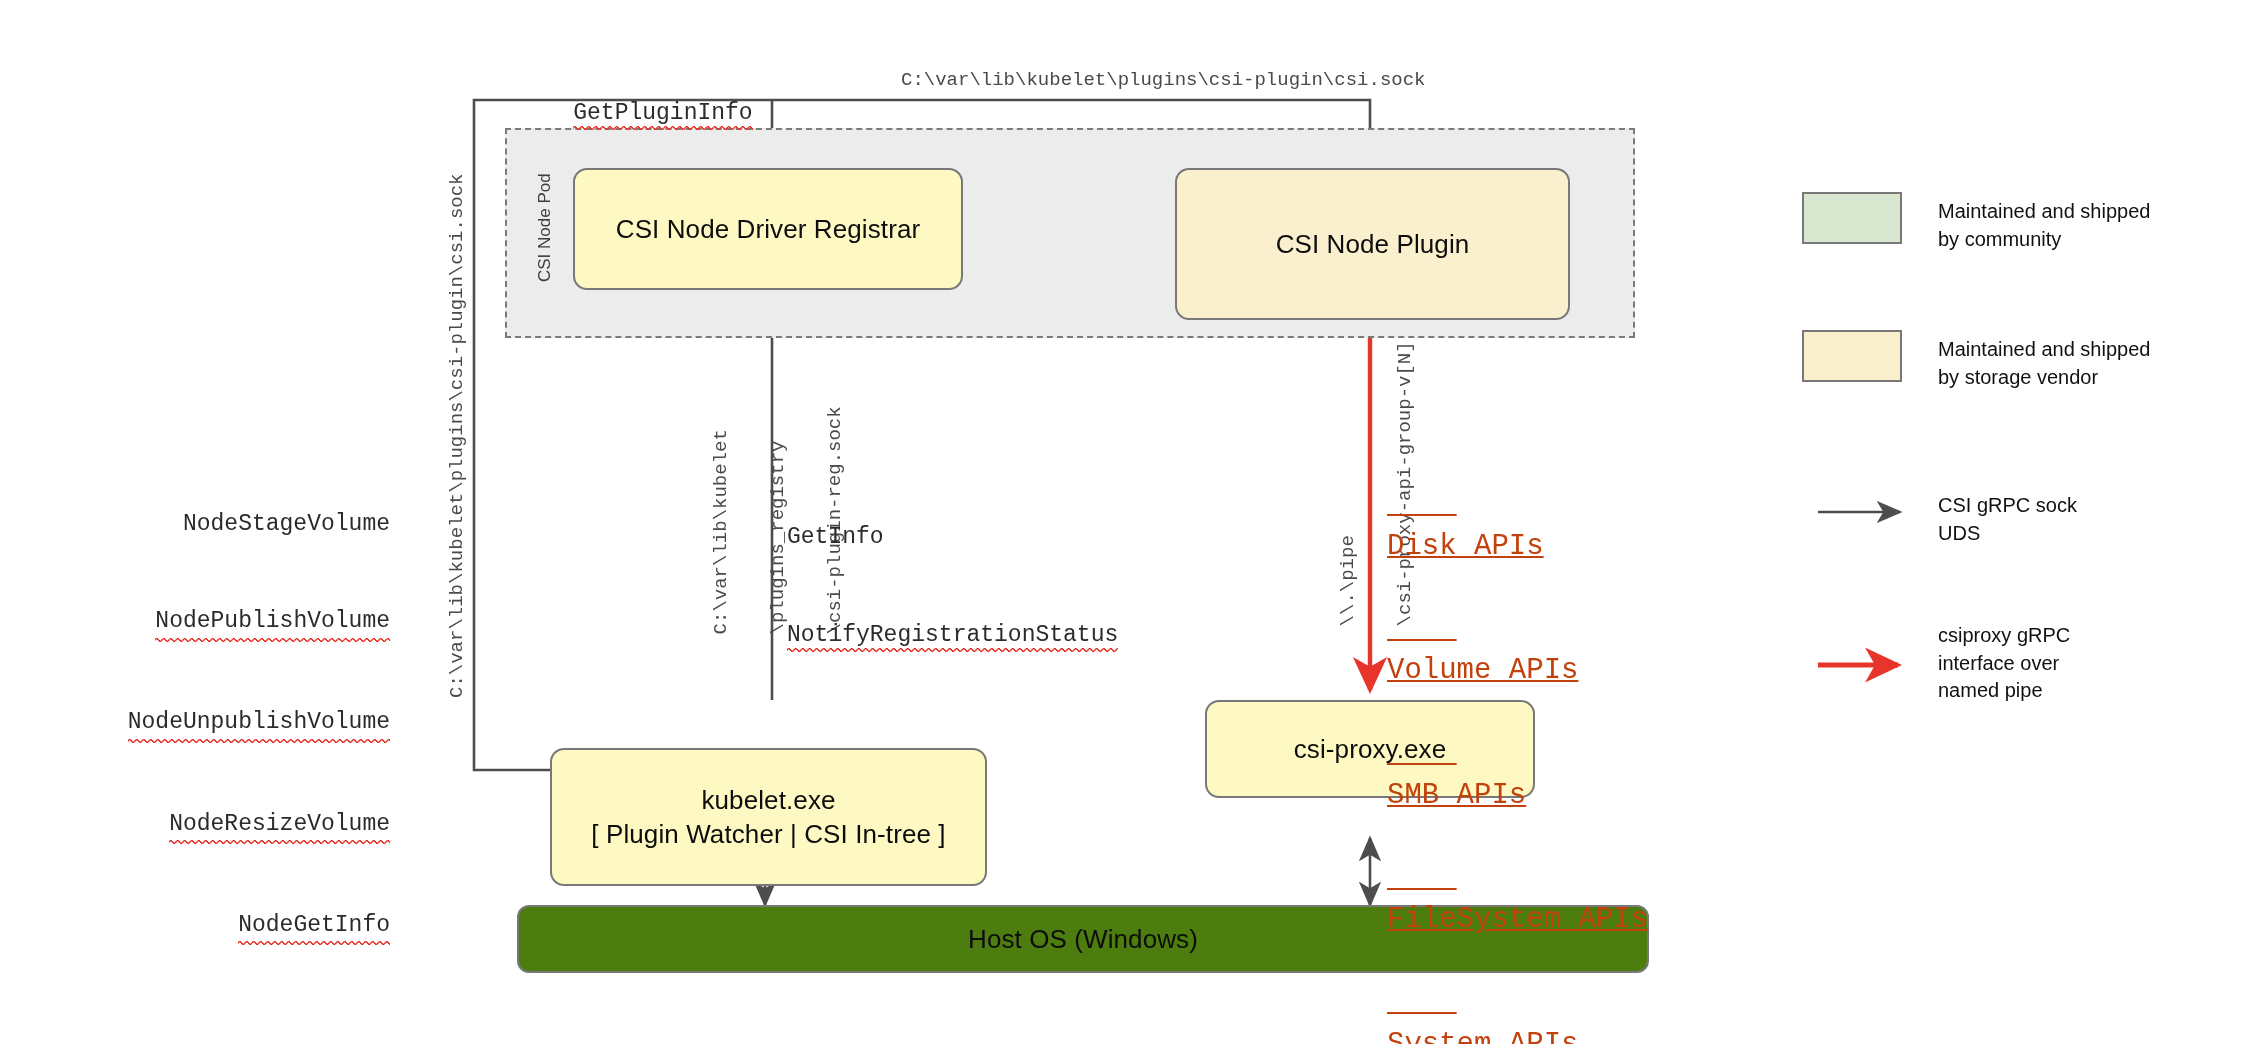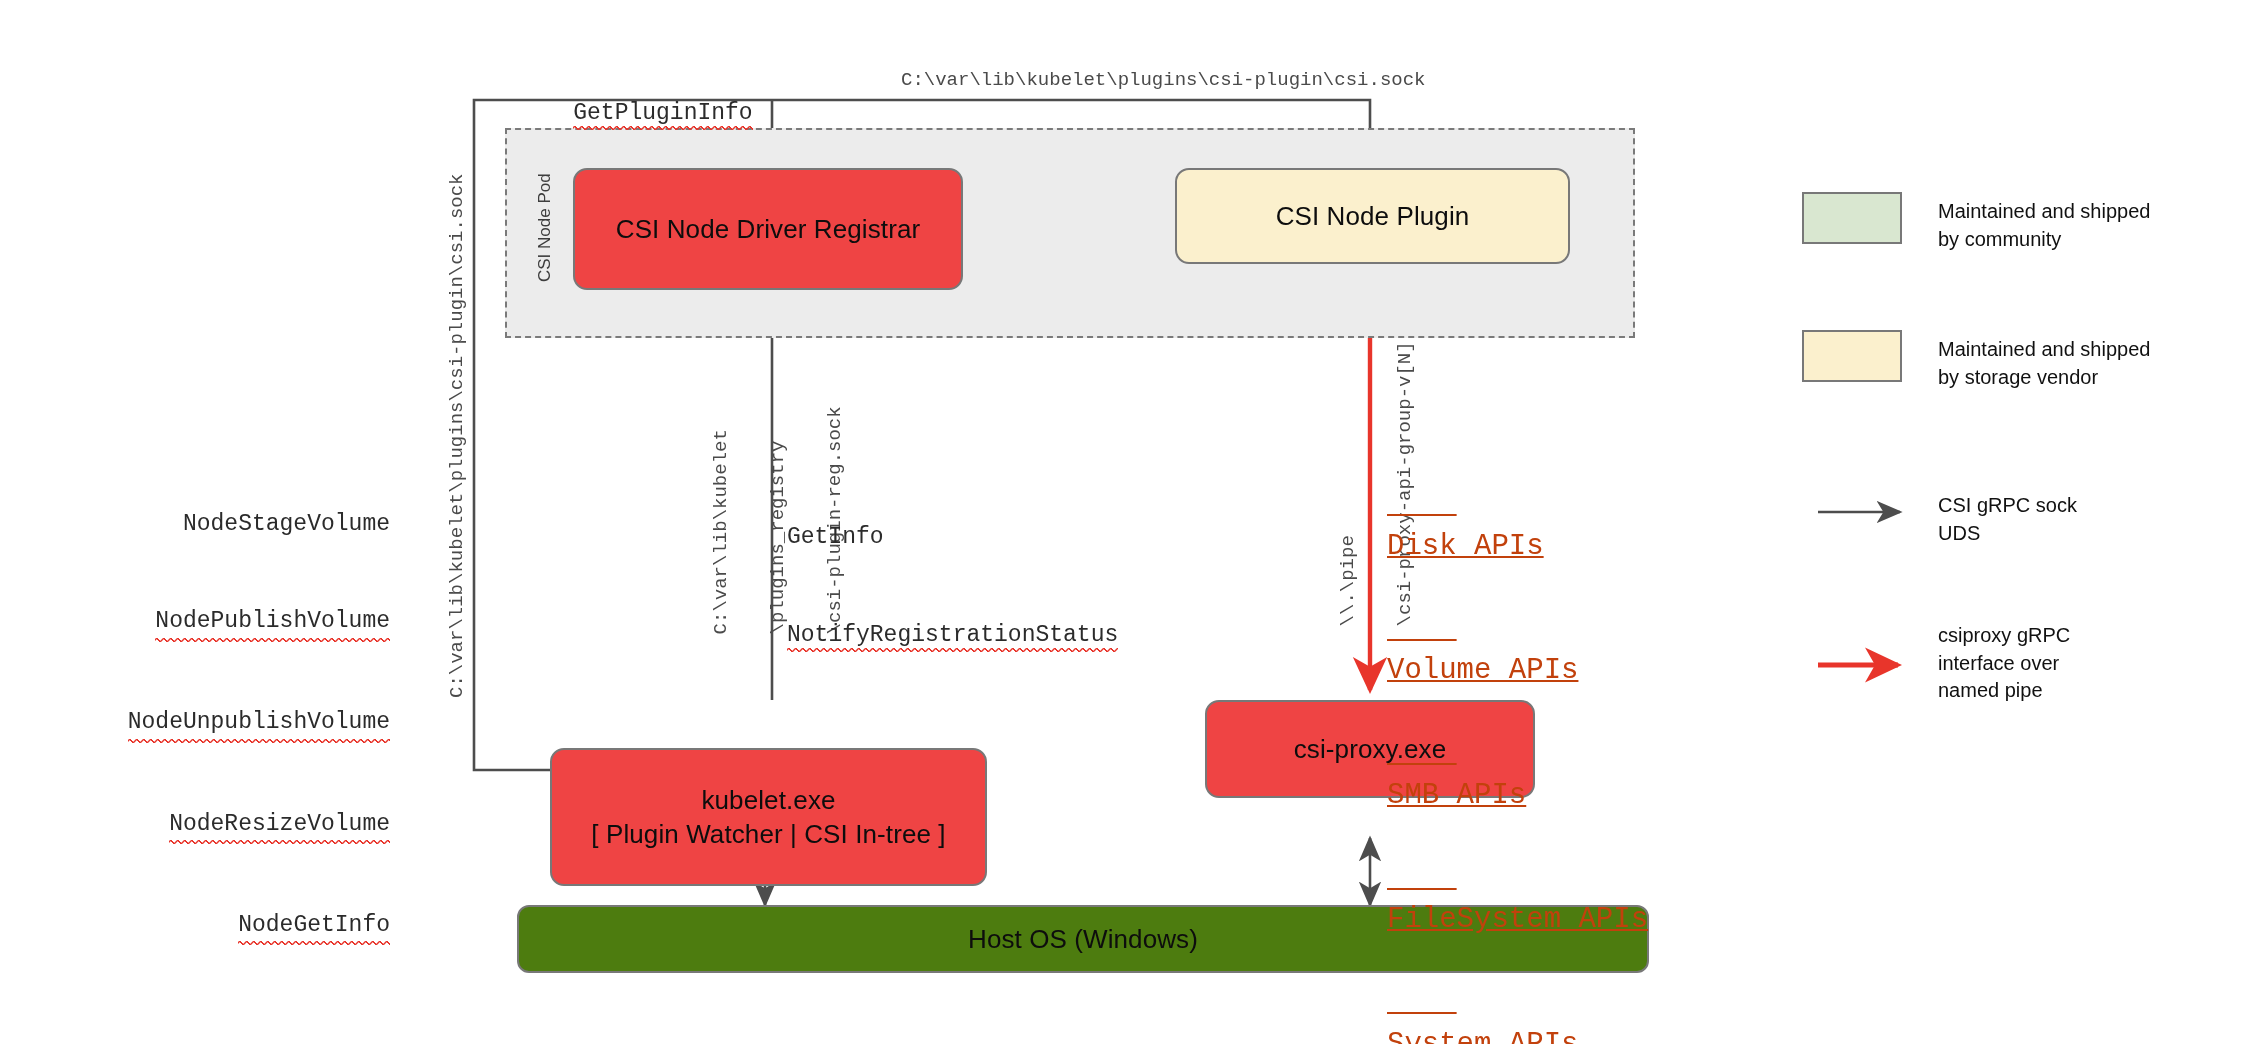--- a/index.html
+++ b/index.html
@@ -33,21 +33,21 @@
     display: flex;
     align-items: center;
     justify-content: center;
     text-align: center;
     font-family: "Liberation Sans", sans-serif;
     font-size: 26px;
     color: #0d0d0d;
     line-height: 1.32;
     letter-spacing: .1px;
   }
-  .node.green  { background: #ef4444; }
+  .node.green  { background: #fef9c3; }
   .node.yellow { background: #fbf0cd; }
   .node.blue   { background: #4d7c0f; border-radius: 12px; }
 
   .pod-box {
     position: absolute;
     background: #ececec;
     border: 2px dashed #7a7a7a;
   }
   .pod-label {
     position: absolute;
@@ -173,21 +173,21 @@
     <line x1="1818" y1="665" x2="1898" y2="665" stroke="#e8352b" stroke-width="5" marker-end="url(#legendArrRed)"></line>
   </svg>
 
   <div class="pod-box" style="left:505px; top:128px; width:1130px; height:210px;"></div>
   <div class="pod-label" style="left:535px; top:282px;">CSI Node Pod</div>
 
   <div class="node green" style="left:573px; top:168px; width:390px; height:122px;">
     <span>CSI Node Driver Registrar</span>
   </div>
 
-  <div class="node yellow" style="left:1175px; top:168px; width:395px; height:96px;">
+  <div class="node yellow" style="left:1175px; top:168px; width:395px; height:152px;">
     <span>CSI Node Plugin</span>
   </div>
 
   <div class="node green" style="left:550px; top:700px; width:437px; height:138px; flex-direction:column;margin-top:48px;">
     <span>kubelet.exe</span>
     <span>[ Plugin Watcher | CSI In-tree ]</span>
   </div>
 
   <div class="node green" style="left:1205px; top:700px; width:330px; height:98px;">
     <span>csi-proxy.exe</span>

